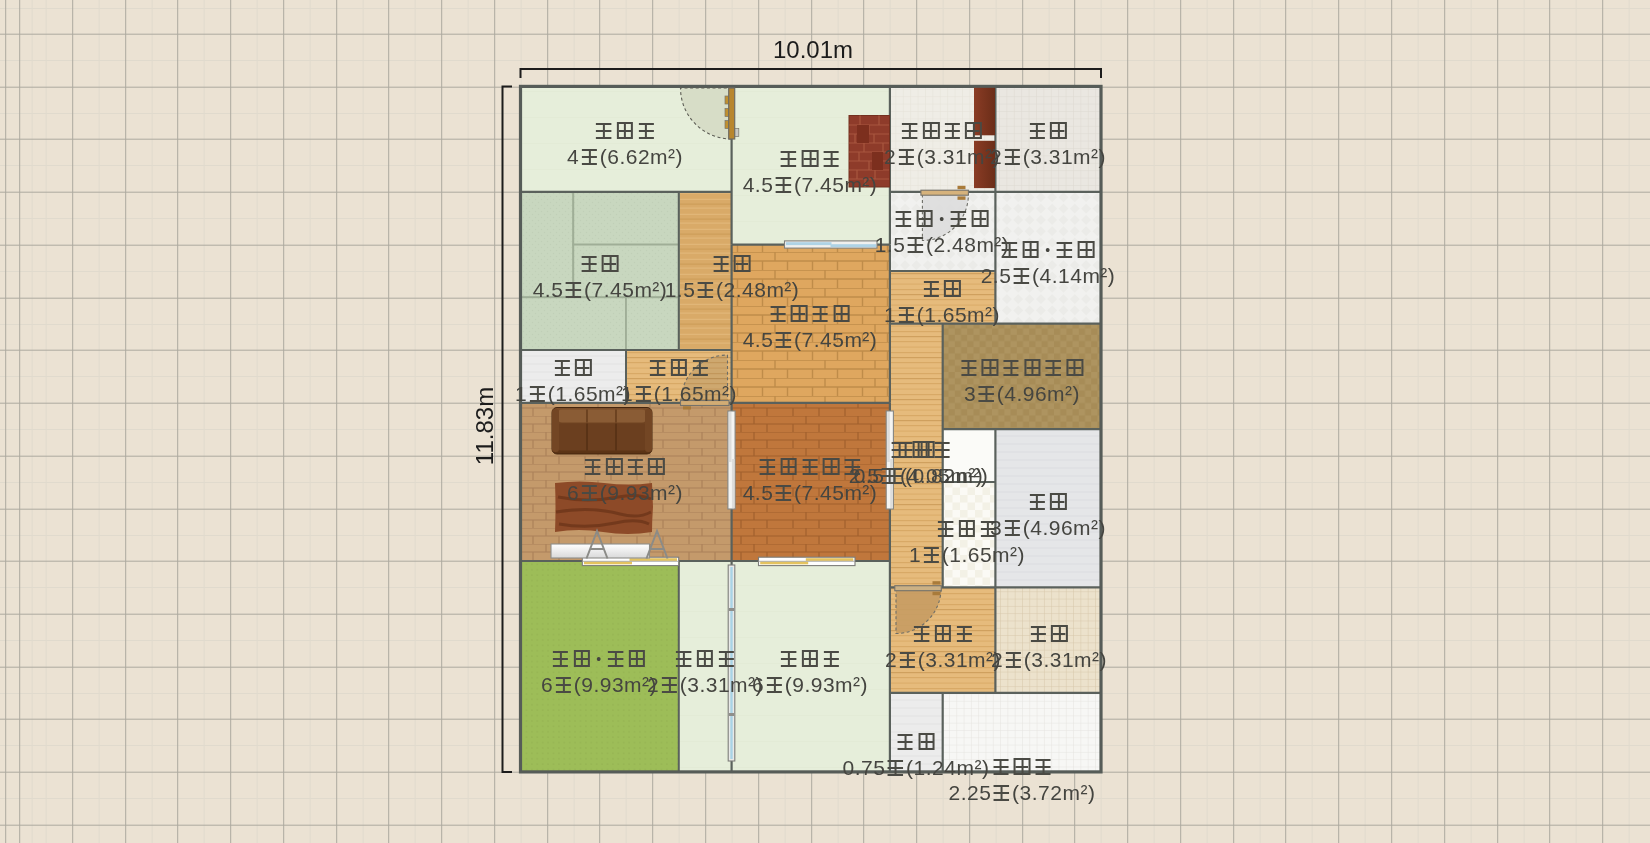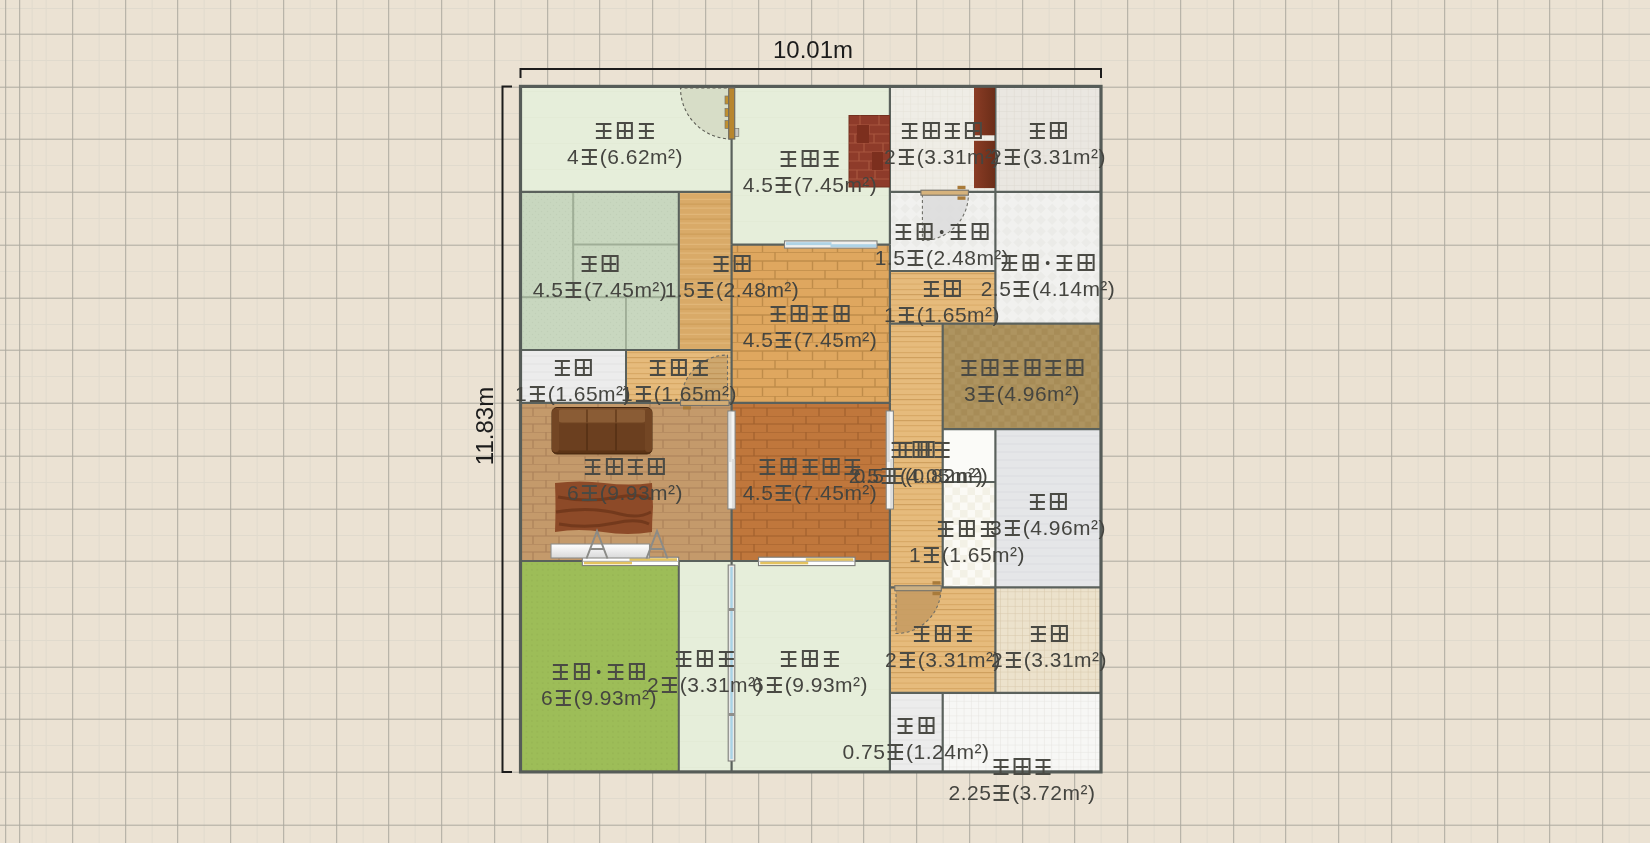--- a/index.html
+++ b/index.html
@@ -7,21 +7,21 @@
  background-color:#ebe2d3;
  background-image:
   repeating-linear-gradient(90deg,#aca99f 0 1px,transparent 1px 52.77px),
   repeating-linear-gradient(180deg,#aca99f 0 1px,transparent 1px 52.73px),
   repeating-linear-gradient(90deg,#e0dacd 0 1px,transparent 1px 52.77px),
   repeating-linear-gradient(180deg,#e0dacd 0 1px,transparent 1px 52.73px);
  background-position:19.2px 0,0 33.7px,45.6px 0,0 60px;}
 svg{position:absolute;left:0;top:0;}
 .lb{position:absolute;transform:translateX(-50%);text-align:center;white-space:nowrap;
  font-size:21px;line-height:26px;color:#454540;z-index:5;}
-.lb span{letter-spacing:0.5px;margin-top:13px;}
+.lb span{letter-spacing:0.5px;}
 .k{display:inline-block;width:15.5px;height:16px;margin:0 2.6px;vertical-align:-1px;
  background-image:linear-gradient(#4a4a44,#4a4a44),linear-gradient(#4a4a44,#4a4a44),linear-gradient(#4a4a44,#4a4a44),linear-gradient(#4a4a44,#4a4a44);
  background-size:15.5px 2px,15.5px 2px,15.5px 2px,2px 16px;
  background-position:0 0,0 7px,0 14.1px,6.8px 0;background-repeat:no-repeat;}
 .q{display:inline-block;width:12.5px;height:13px;margin:0 2.6px;vertical-align:-1px;
  border:2px solid #4a4a44;
  background-image:linear-gradient(#4a4a44,#4a4a44),linear-gradient(#4a4a44,#4a4a44);
  background-size:12.5px 2px,2px 13px;
  background-position:0 5.6px,5.4px 0;background-repeat:no-repeat;}
 .md{display:inline-block;width:13px;font-size:14px;vertical-align:2px;}
@@ -515,15 +515,15 @@
 <div class="lb" style="left:599px;top:646px"><span><i class="k"></i><i class="q"></i><span class="md">•</span><i class="k"></i><i class="q"></i></span><br><span>6<i class="k"></i>(9.93m²)</span></div>
 
 <div class="lb" style="left:705px;top:646px"><span><i class="k"></i><i class="q"></i><i class="k"></i></span><br><span>2<i class="k"></i>(3.31m²)</span></div>
 
 <div class="lb" style="left:810px;top:646px"><span><i class="k"></i><i class="q"></i><i class="k"></i></span><br><span>6<i class="k"></i>(9.93m²)</span></div>
 
 <div class="lb" style="left:943px;top:621px"><span><i class="k"></i><i class="q"></i><i class="k"></i></span><br><span>2<i class="k"></i>(3.31m²)</span></div>
 
 <div class="lb" style="left:1049px;top:621px"><span><i class="k"></i><i class="q"></i></span><br><span>2<i class="k"></i>(3.31m²)</span></div>
 
-<div class="lb" style="left:916px;top:713px"><span><i class="k"></i><i class="q"></i></span><br><span>0.75<i class="k"></i>(1.24m²)</span></div>
+<div class="lb" style="left:916px;top:729px"><span><i class="k"></i><i class="q"></i></span><br><span>0.75<i class="k"></i>(1.24m²)</span></div>
 
 <div class="lb" style="left:1022px;top:754px"><span><i class="k"></i><i class="q"></i><i class="k"></i></span><br><span>2.25<i class="k"></i>(3.72m²)</span></div>
 
 </body></html>

